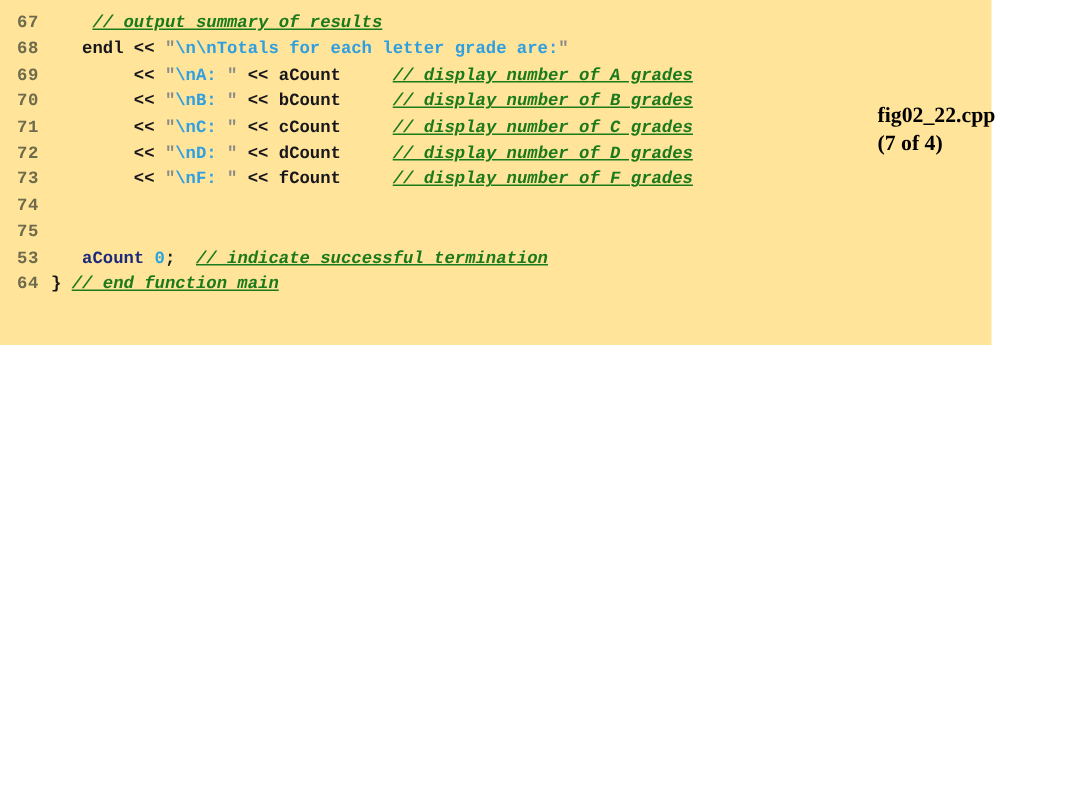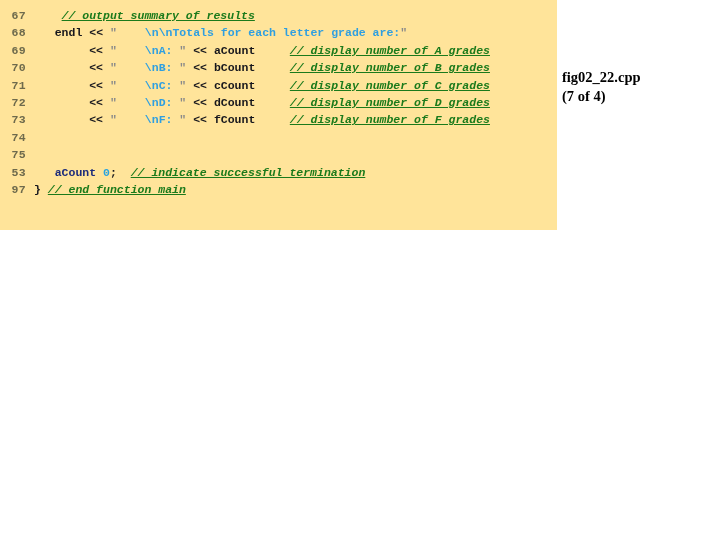--- a/index.html
+++ b/index.html
@@ -14,21 +14,21 @@
     font-family: "Liberation Sans", sans-serif;
     overflow: hidden;
     position: relative;
   }
 
   
   #code-panel {
     position: absolute;
     left: 0;
     top: 0;
-    width: 557px;
+    width: 661px;
     height: 230px;
     background: #ffe49a;
     box-sizing: border-box;
     overflow: hidden;
   }
 
   .code-line {
     position: relative;
     height: 17.4px;
     line-height: 17.4px;
@@ -62,53 +62,53 @@
     position: absolute;
     left: 34px;
     top: 0;
     white-space: pre;
   }
 
   
   .tok-plain   { color: #16161c; }
   .tok-kw      { color: #1b2a7a; }
   .tok-comment { color: #1b7a1b; font-style: italic; text-decoration: underline; }
-  .tok-str     { color: #2f9fe0; margin-left: 28px; }
+  .tok-str     { color: #2f9fe0; }
   .tok-quote   { color: #8a8a8a; }
   .tok-num     { color: #29a3e0; }
 
   
   #caption {
     position: absolute;
     left: 562px;
     top: 68px;
     width: 150px;
     font-family: "Liberation Serif", "DejaVu Serif", serif;
     font-size: 14.5px;
     font-weight: bold;
     color: #000000;
     line-height: 19px;
   }
-  #caption .cap-line { white-space: pre; }
+  #caption .cap-line { white-space: pre; margin-left: 23px; }
 </style>
 </head>
 <body>
 
 <div id="code-panel">
   <div id="code-lines">
       <div class="code-line"><span class="lineno">67</span><span class="code-text"><span class="tok-plain">    </span><span class="tok-comment">// output summary of results</span></span></div>
       <div class="code-line"><span class="lineno">68</span><span class="code-text"><span class="tok-plain">   </span><span class="tok-plain">endl</span><span class="tok-plain"> &lt;&lt; </span><span class="tok-quote">"</span><span class="tok-str">\n\nTotals for each letter grade are:</span><span class="tok-quote">"</span></span></div>
       <div class="code-line"><span class="lineno">69</span><span class="code-text"><span class="tok-plain">        </span><span class="tok-plain">&lt;&lt; </span><span class="tok-quote">"</span><span class="tok-str">\nA: </span><span class="tok-quote">"</span><span class="tok-plain"> &lt;&lt; </span><span class="tok-plain">aCount</span><span class="tok-plain">     </span><span class="tok-comment">// display number of A grades</span></span></div>
       <div class="code-line"><span class="lineno">70</span><span class="code-text"><span class="tok-plain">        </span><span class="tok-plain">&lt;&lt; </span><span class="tok-quote">"</span><span class="tok-str">\nB: </span><span class="tok-quote">"</span><span class="tok-plain"> &lt;&lt; </span><span class="tok-plain">bCount</span><span class="tok-plain">     </span><span class="tok-comment">// display number of B grades</span></span></div>
       <div class="code-line"><span class="lineno">71</span><span class="code-text"><span class="tok-plain">        </span><span class="tok-plain">&lt;&lt; </span><span class="tok-quote">"</span><span class="tok-str">\nC: </span><span class="tok-quote">"</span><span class="tok-plain"> &lt;&lt; </span><span class="tok-plain">cCount</span><span class="tok-plain">     </span><span class="tok-comment">// display number of C grades</span></span></div>
       <div class="code-line"><span class="lineno">72</span><span class="code-text"><span class="tok-plain">        </span><span class="tok-plain">&lt;&lt; </span><span class="tok-quote">"</span><span class="tok-str">\nD: </span><span class="tok-quote">"</span><span class="tok-plain"> &lt;&lt; </span><span class="tok-plain">dCount</span><span class="tok-plain">     </span><span class="tok-comment">// display number of D grades</span></span></div>
       <div class="code-line"><span class="lineno">73</span><span class="code-text"><span class="tok-plain">        </span><span class="tok-plain">&lt;&lt; </span><span class="tok-quote">"</span><span class="tok-str">\nF: </span><span class="tok-quote">"</span><span class="tok-plain"> &lt;&lt; </span><span class="tok-plain">fCount</span><span class="tok-plain">     </span><span class="tok-comment">// display number of F grades</span></span></div>
       <div class="code-line"><span class="lineno">74</span></div>
       <div class="code-line"><span class="lineno">75</span><span class="code-text"></span></div>
       <div class="code-line"><span class="lineno">53</span><span class="code-text"><span class="tok-plain">   </span><span class="tok-kw">aCount</span><span class="tok-plain"> </span><span class="tok-num">0</span><span class="tok-plain">;</span><span class="tok-plain">  </span><span class="tok-comment">// indicate successful termination</span></span></div>
-      <div class="code-line"><span class="lineno">97</span><span class="code-text"><span class="tok-plain">}</span><span class="tok-plain"> </span><span class="tok-comment">// end function main</span></span></div>
+      <div class="code-line"><span class="lineno">64</span><span class="code-text"><span class="tok-plain">}</span><span class="tok-plain"> </span><span class="tok-comment">// end function main</span></span></div>
     </div>
 </div>
 
 <div id="caption">
   <div class="cap-line">fig02_22.cpp</div>
   <div class="cap-line">(7 of 4)</div>
 </div>
 
 </body></html>

